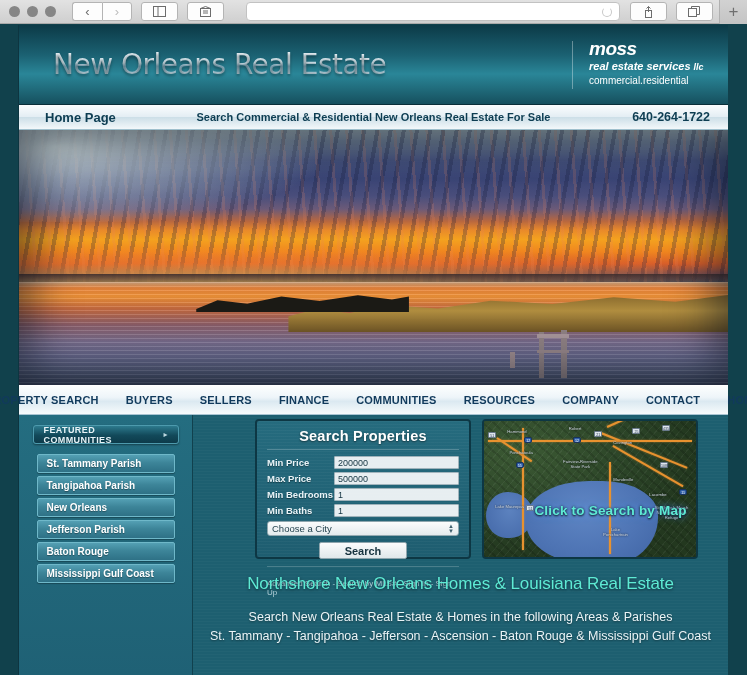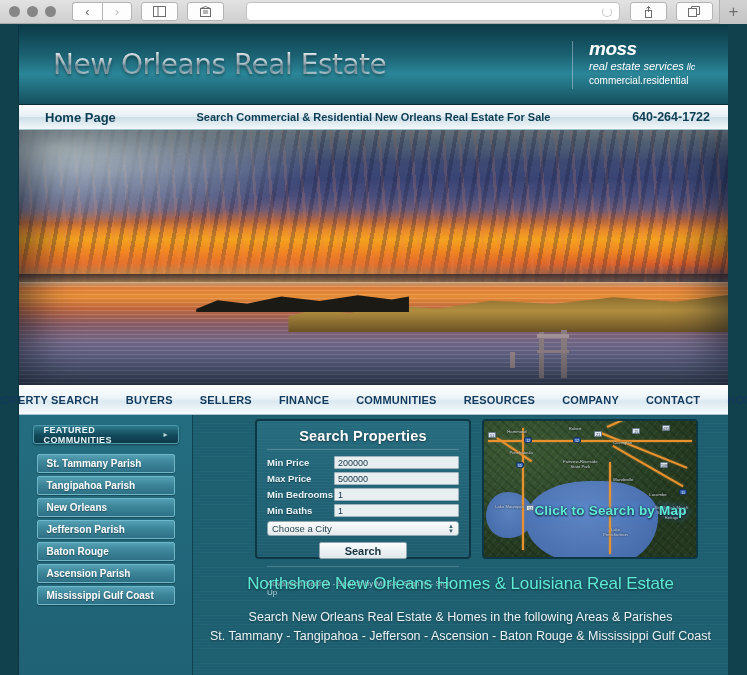--- a/index.html
+++ b/index.html
@@ -88,21 +88,21 @@
   }
   .logo-divider {
     position: absolute; left: 553px; top: 16px;
     width: 1px; height: 48px; background: rgba(255,255,255,.35);
   }
   .logo-block { position: absolute; left: 570px; top: 14px; color: #ffffff; }
   .logo-name {
     font-size: 19px; font-weight: bold; font-style: italic;
     letter-spacing: -0.5px; line-height: 1.05;
   }
-  .logo-sub1 { font-size: 11px; font-style: italic; font-weight: normal; line-height: 1.35; }
+  .logo-sub1 { font-size: 11px; font-style: italic; font-weight: bold; line-height: 1.35; }
   .logo-sub1 .llc { font-size: 9px; }
   .logo-sub2 { font-size: 10px; line-height: 1.3; }
 
   
   .subbar {
     height: 25px; width: 100%;
     background: linear-gradient(180deg,#fbfdfe 0%, #e4eef4 48%, #cddfe8 52%, #f3f8fa 100%);
     display: flex; align-items: center;
     color: #0d3d52; font-size: 12px; font-weight: bold;
     position: relative;
@@ -490,23 +490,20 @@
         <div class="comm-item">
               <span>New Orleans</span>
             </div>
         <div class="comm-item">
               <span>Jefferson Parish</span>
             </div>
         <div class="comm-item">
               <span>Baton Rouge</span>
             </div>
         <div class="comm-item">
-              <span>Ascension Parish</span>
-            </div>
-        <div class="comm-item">
               <span>Mississippi Gulf Coast</span>
             </div>
       </div>
     </div>
 
     <div class="searchbox">
       <div class="sb-title">Search Properties</div>
       <div class="sb-rule"></div>
 
       <div class="sb-row">

